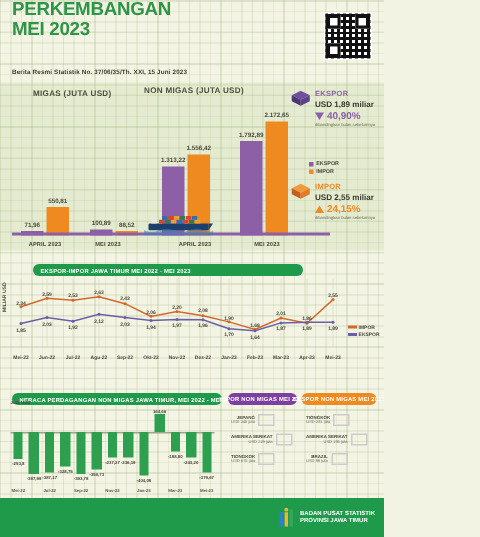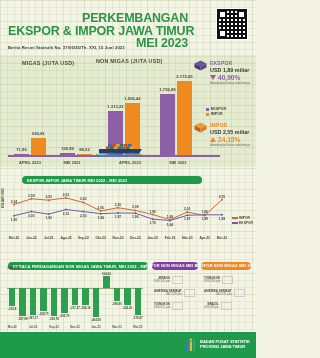--- a/index.html
+++ b/index.html
@@ -20,23 +20,23 @@
       #f3f4e4;
   }
   .lgreen-band {
     position: absolute; left:0; right:0;
     background: rgba(168,196,120,0.18);
   }
 
   
   #header { position: absolute; left: 0; top: 0; width: 256px; height: 55px; }
   #title {
-    position: absolute; left: 8px; top: 12px; width: 180px;
+    position: absolute; left: 8px; top: 0; width: 180px;
     color: #2e9447; font-weight: bold; font-size: 12.5px;
-    line-height: 12.5px; letter-spacing: -0.2px; text-align: right;
+    line-height: 12.5px; letter-spacing: -0.2px;
   }
   #title .l { display:block; white-space: nowrap; }
   #subtitle {
     position: absolute; left: 8px; top: 45px;
     font-size: 4.2px; color: #3a3a2e; font-weight: bold; letter-spacing: .1px;
   }
   #qr {
     position:absolute; right: 8px; top: 8px; width: 32px; height: 32px;
     background: #fff; padding: 1px;
   }
@@ -137,21 +137,20 @@
   #bpslogo { width:12px; height:14px; position:relative; }
 </style>
 </head>
 <body>
 
 <div id="page">
 
   <div id="header">
     <div id="title">
       <span class="l">PERKEMBANGAN</span>
-      <span class="l">EKSPOR &amp; IMPOR JAWA TIMUR</span>
       <span class="l">MEI 2023</span>
     </div>
     <div id="subtitle">Berita Resmi Statistik No. 37/06/35/Th. XXI, 15 Juni 2023</div>
     <div id="qr">
       <div class="m"></div>
       <div class="qrc" style="left:2px;top:2px;"></div>
       <div class="qrc" style="right:2px;top:2px;"></div>
       <div class="qrc" style="left:2px;bottom:2px;"></div>
     </div>
   </div>

